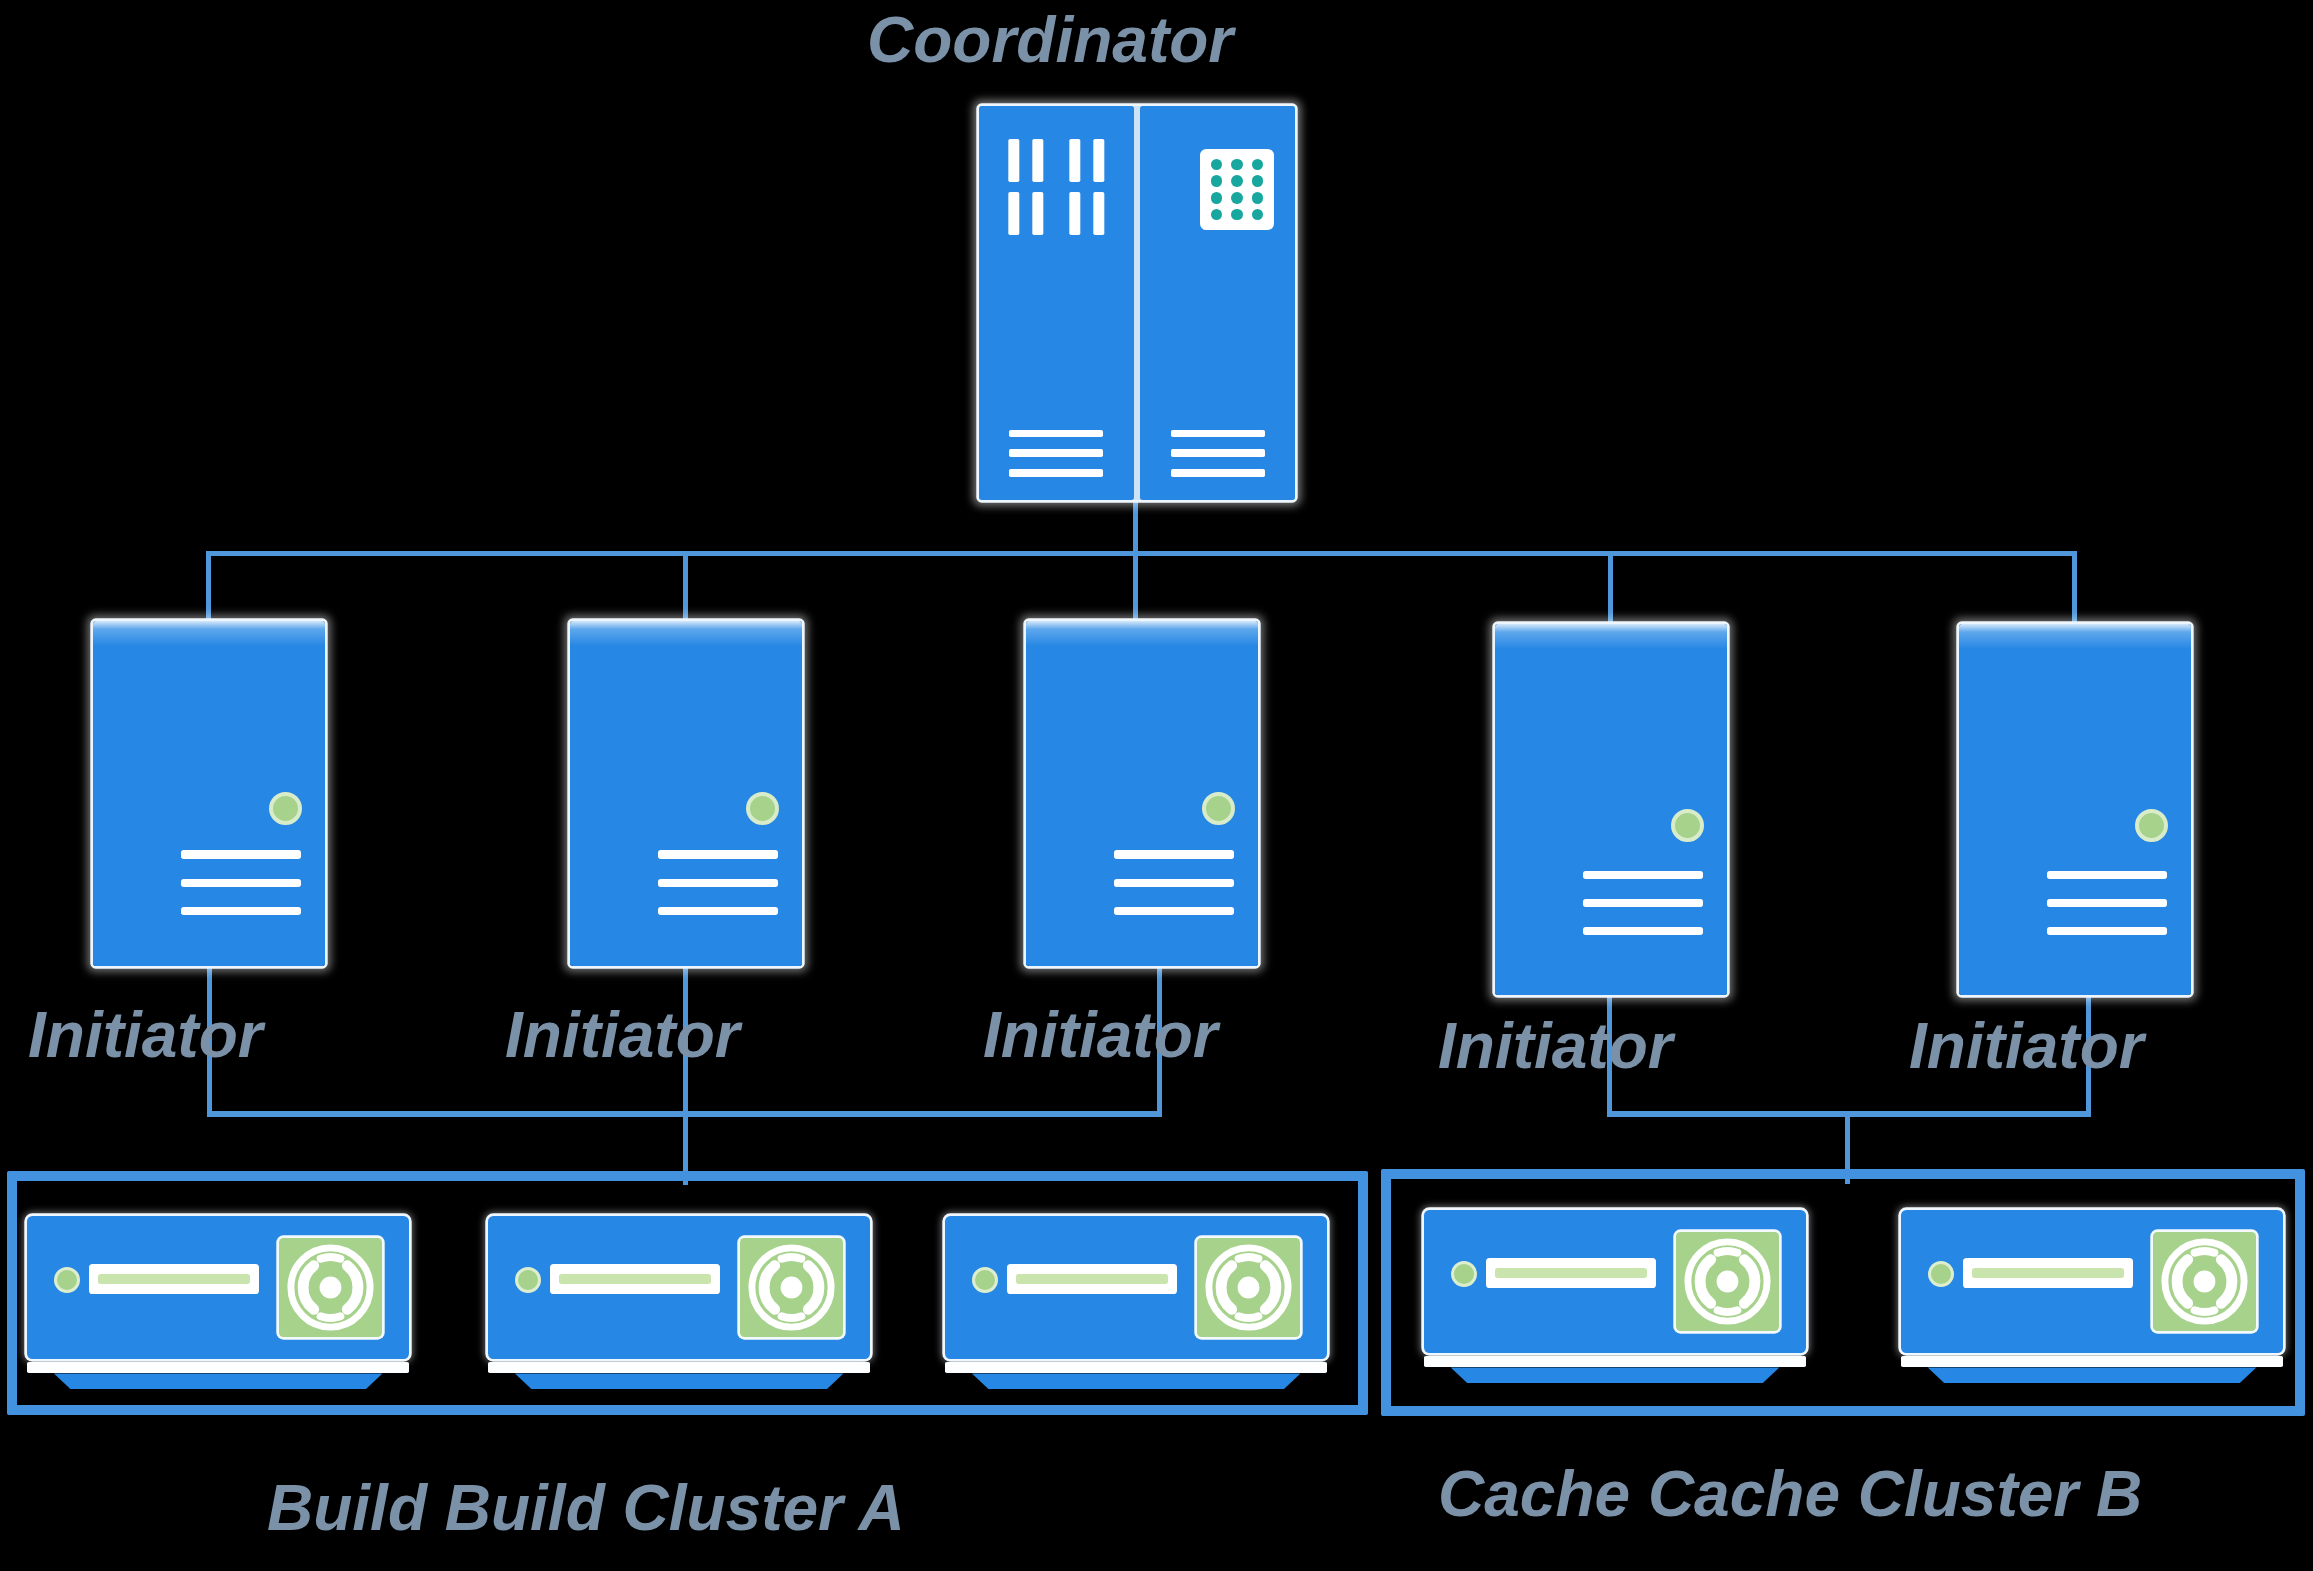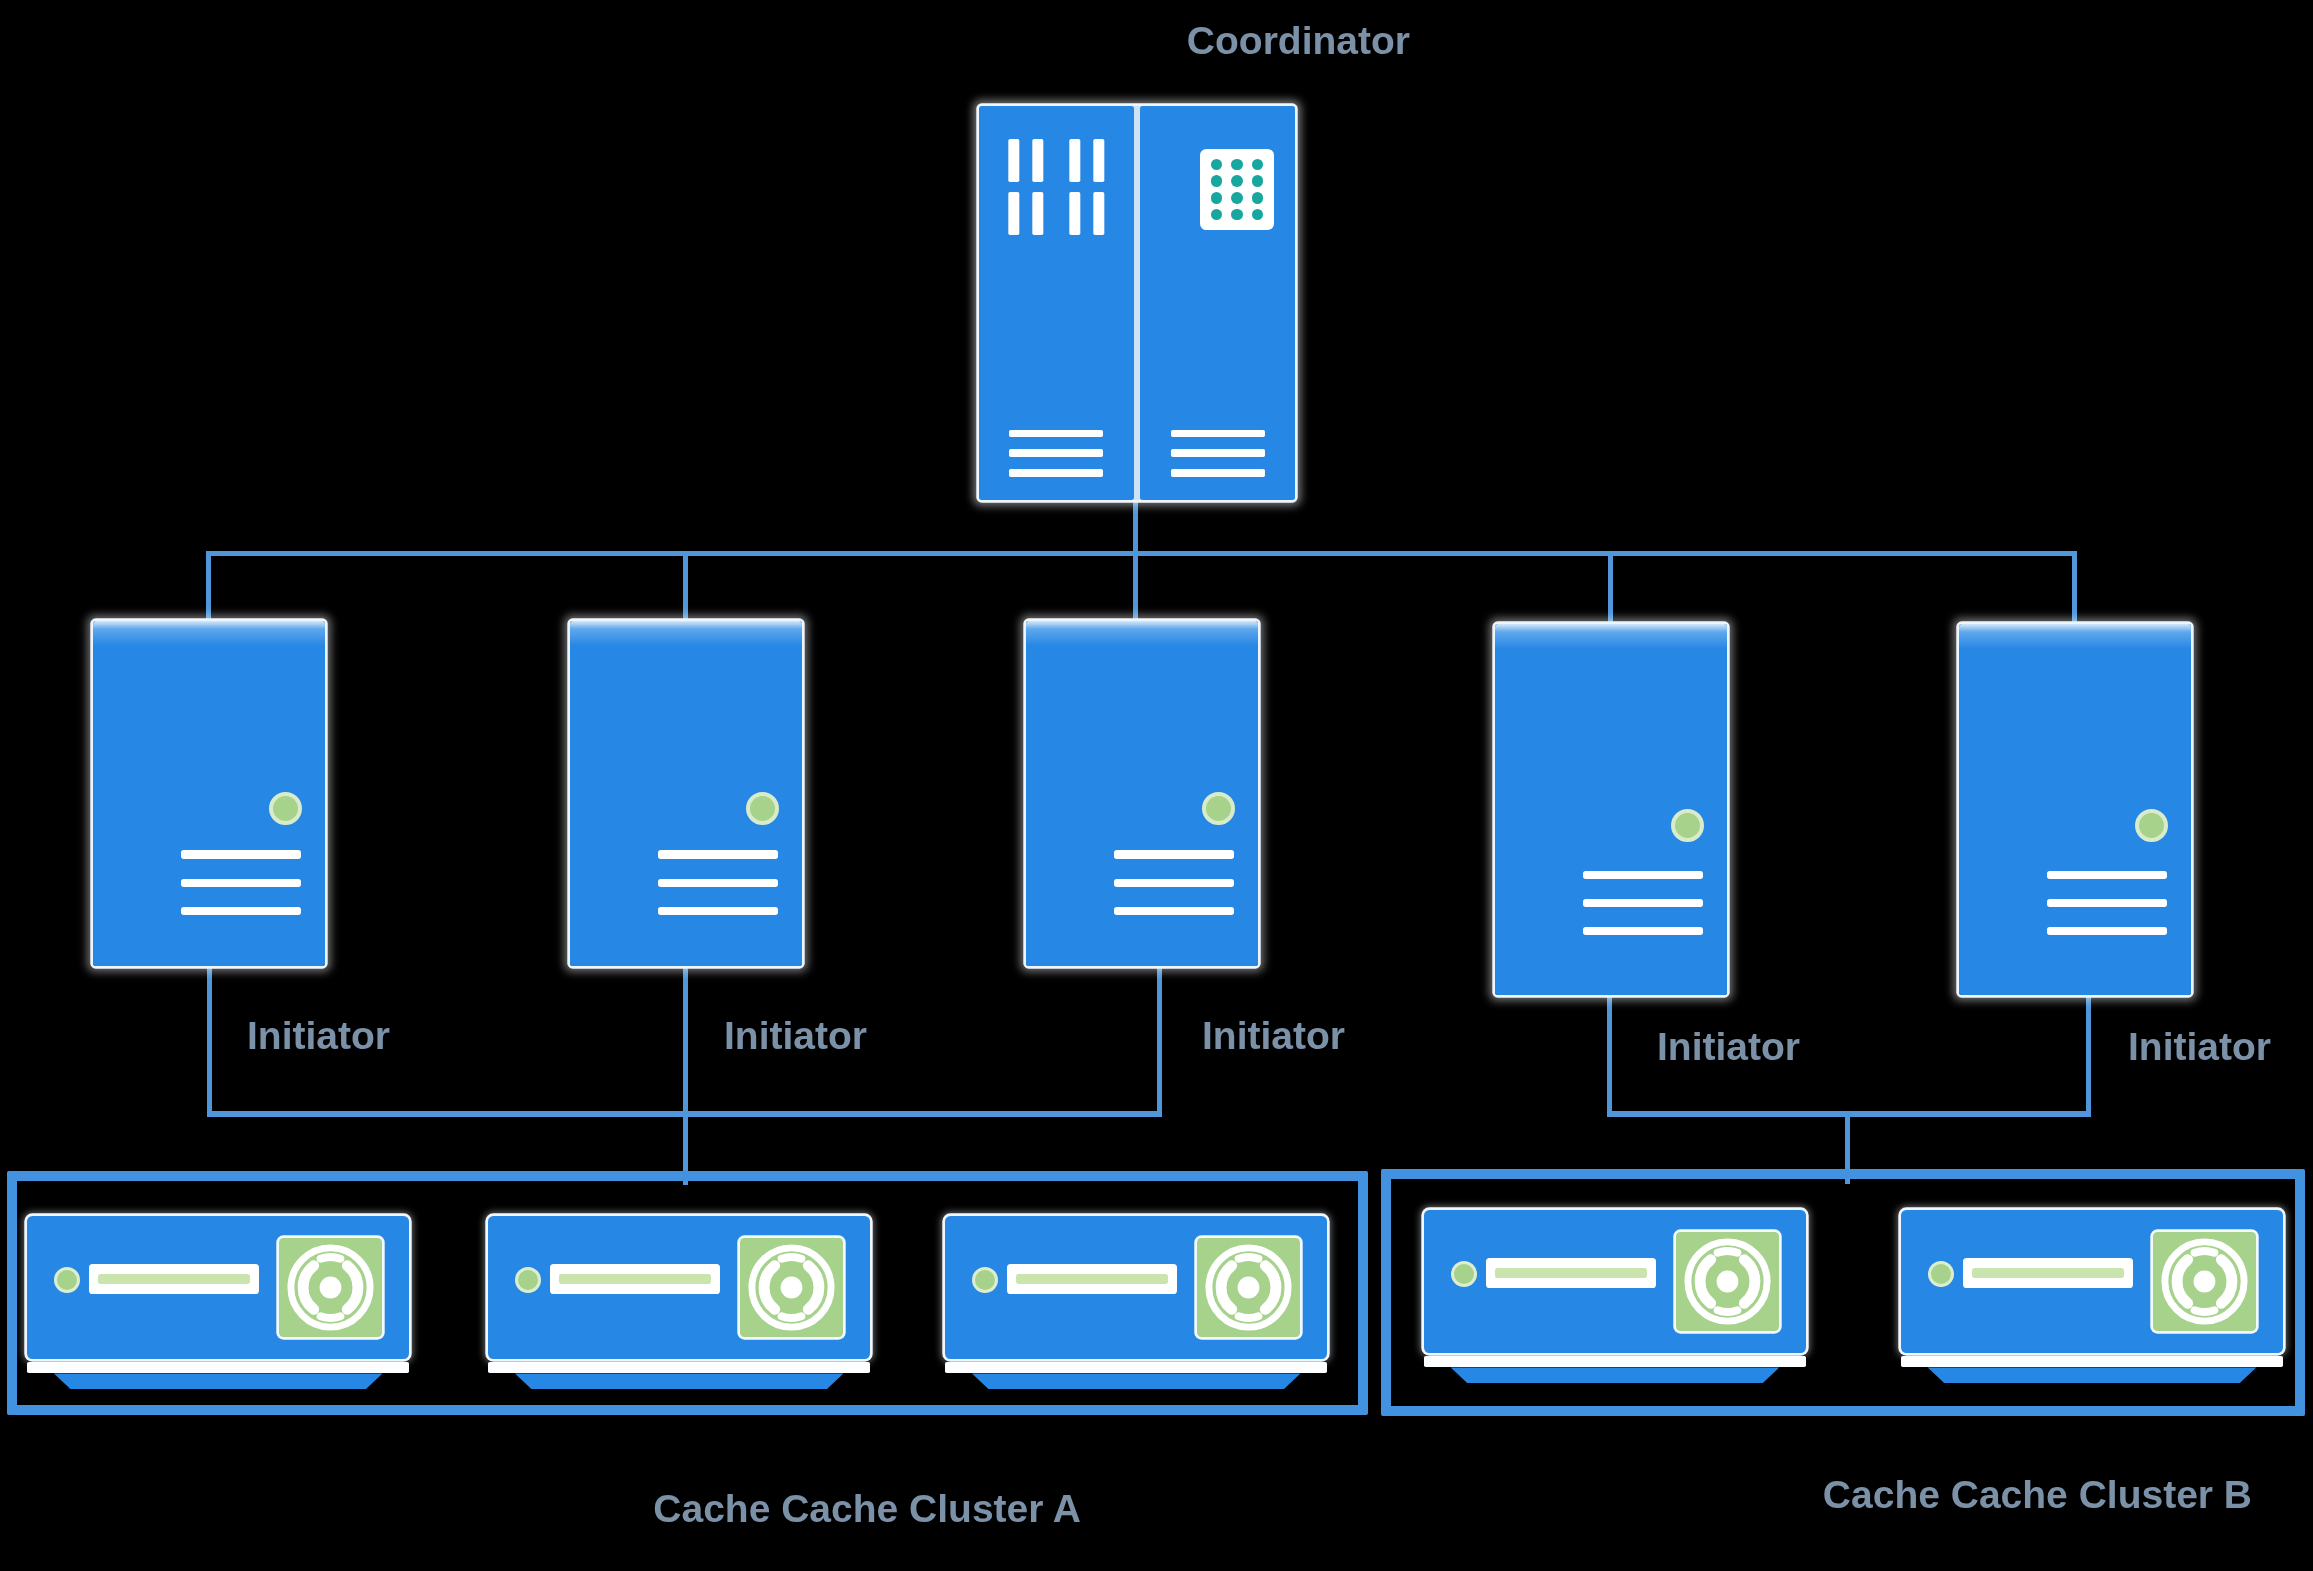--- a/index.html
+++ b/index.html
@@ -1,19 +1,19 @@
 <!DOCTYPE html>
 <html style="--background: #000000; --node_blue: #2787e4; --connector_blue: #4f97da; --cluster_border_blue: #4292e0; --label_slate: #7b91a8; --divider_blue: #cfe3f6; --green: #a6d28c; --green_light: #c9e4ad; --teal: #18a79f; --white: #ffffff;font-size:14.5px"><head>
 <meta charset="utf-8">
 <style>
   html,body{margin:0;padding:0;background:#000;}
   .canvas{position:relative;width:2313px;height:1571px;background:var(--background,#000);overflow:hidden;
           font-family:"Liberation Sans","DejaVu Sans",sans-serif;}
-  .lbl{position:absolute;color:var(--label_slate);font-weight:bold;font-size:39px;text-align:right;
-       letter-spacing:0px;white-space:nowrap;}
+  .lbl{position:absolute;color:var(--label_slate);font-weight:bold;font-size:64px;text-align:left;
+       letter-spacing:0px;white-space:nowrap;font-style:italic;}
   .title{width:543px;line-height:63px;}
   
   .ln{position:absolute;background:var(--connector_blue);}
   .c-drop{left:1133px;top:498px;width:5.4px;height:128px;}
   .bus{left:206px;top:551px;width:1871px;height:5.4px;}
   .s1{left:206px;top:551px;width:5.4px;height:73px;}
   .s2{left:683px;top:551px;width:5.4px;height:73px;}
   .s4{left:1608px;top:551px;width:5.4px;height:77px;}
   .s5{left:2072px;top:551px;width:5.4px;height:77px;}
   .d1{left:207px;top:963px;width:5.4px;height:154px;}
@@ -290,17 +290,17 @@
               <path d="M40 21 A29 29 0 0 1 60 21" stroke="#fff" stroke-width="8" fill="none" stroke-linecap="round"></path>
               <path d="M40 79 A29 29 0 0 0 60 79" stroke="#fff" stroke-width="8" fill="none" stroke-linecap="round"></path>
             </svg>
         </span>
       </div>
       <div class="cache-strip"></div>
       <div class="cache-trap"></div>
     </div>
   </div>
 
-  <div class="lbl clabel clA">Cache Cache Cluster A</div>
+  <div class="lbl clabel clA">Build Build Cluster A</div>
   <div class="lbl clabel clB">Cache Cache Cluster B</div>
 
 </div>
 
 
 </body></html>

